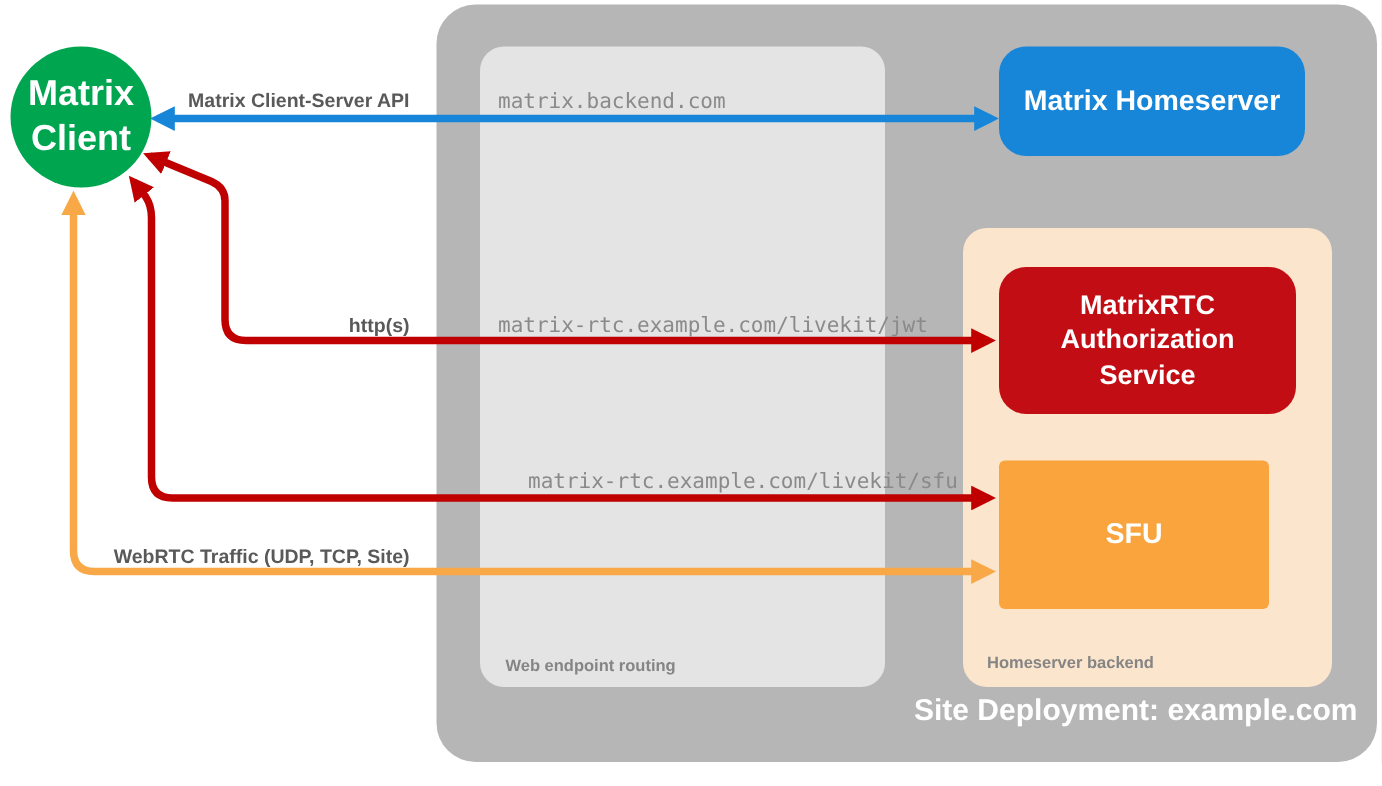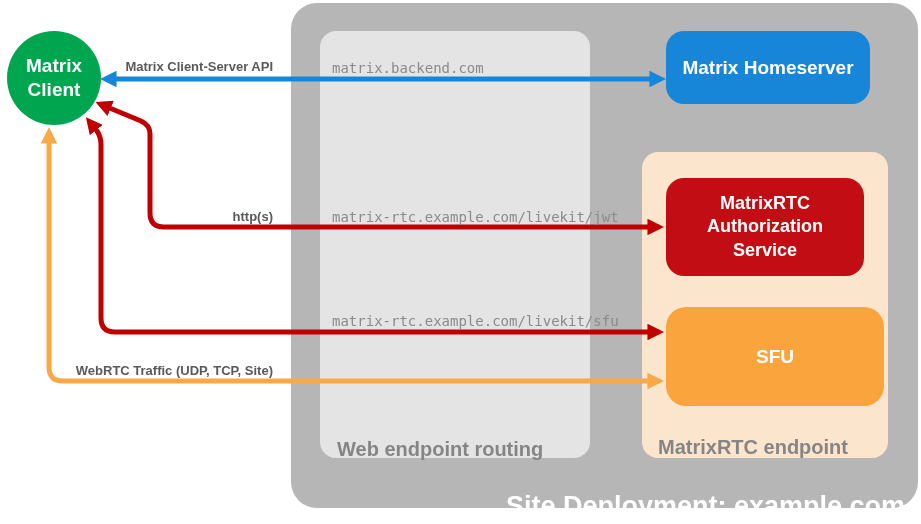--- a/index.html
+++ b/index.html
@@ -10,37 +10,37 @@
   .box{position:absolute;box-sizing:border-box;}
   .site{left:291px;top:3px;width:627px;height:505px;background:#b6b6b6;border-radius:26px;}
   .routing{left:320px;top:31px;width:270px;height:427px;background:#e5e4e4;border-radius:16px;}
   .backend{left:642px;top:152px;width:246px;height:306px;background:#fce5cd;border-radius:16px;}
   .node{
     position:absolute;display:flex;align-items:center;justify-content:center;
     color:#ffffff;font-weight:bold;text-align:center;box-sizing:border-box;
   }
   .homeserver{left:666px;top:31px;width:204px;height:73px;background:#1786d8;border-radius:18px;font-size:19px;}
   .auth{left:666px;top:178px;width:198px;height:98px;background:#c20d14;border-radius:18px;font-size:18px;line-height:1.28;padding:0 22px;}
-  .sfu{left:666px;top:307px;width:218px;height:99px;background:#f9a43d;border-radius:20px;font-size:19px;}
-  .client{left:7px;top:31px;width:94px;height:94px;background:#00a550;border-radius:50%;font-size:19px;line-height:1.25;padding:0 12px;}
+  .sfu{left:666px;top:307px;width:180px;height:99px;background:#f9a43d;border-radius:4px;font-size:19px;}
+  .client{left:7px;top:31px;width:94px;height:94px;background:#00a550;border-radius:50%;font-size:24px;line-height:1.25;padding:0 12px;}
   .url{
     position:absolute;left:332px;font-family:"DejaVu Sans Mono","Liberation Mono",monospace;
     font-size:14px;color:#8a8a8a;white-space:nowrap;
   }
-  .url.u1{top:60px;} .url.u2{top:209px;} .url.u3{top:313px;}
+  .url.u1{top:60px;} .url.u2{top:209px;} .url.u3{top:313px;margin-left:20px;}
   .edge-label{
     position:absolute;right:648px;font-size:13px;font-weight:bold;color:#595959;
     white-space:nowrap;text-align:right;
   }
   .el1{top:59px;} .el2{top:209px;} .el3{top:313px;} .el4{top:363px;}
-  .panel-label{position:absolute;font-size:20px;font-weight:bold;color:#858585;white-space:nowrap;}
+  .panel-label{position:absolute;font-size:11px;font-weight:bold;color:#858585;white-space:nowrap;}
   .pl-routing{left:337px;top:438px;}
   .pl-backend{left:658px;top:436px;}
   .site-label{
-    position:absolute;right:16px;top:491px;font-size:27px;font-weight:bold;color:#ffffff;white-space:nowrap;
+    position:absolute;right:16px;top:463px;font-size:20px;font-weight:bold;color:#ffffff;white-space:nowrap;
   }
   svg.arrows{position:absolute;left:0;top:0;pointer-events:none;}
 </style>
 </head>
 <body>
 
 <div class="canvas">
 
   <div class="box site"></div>
   <div class="box routing"></div>
@@ -88,16 +88,16 @@
 
   <div class="url u1">matrix.backend.com</div>
   <div class="url u2">matrix-rtc.example.com/livekit/jwt</div>
   <div class="url u3">matrix-rtc.example.com/livekit/sfu</div>
 
   <div class="edge-label el1">Matrix Client-Server API</div>
   <div class="edge-label el2">http(s)</div>
   <div class="edge-label el4">WebRTC Traffic (UDP, TCP, Site)</div>
 
   <div class="panel-label pl-routing">Web endpoint routing</div>
-  <div class="panel-label pl-backend">MatrixRTC endpoint</div>
+  <div class="panel-label pl-backend">Homeserver backend</div>
   <div class="site-label">Site Deployment: example.com</div>
 
 </div>
 
 </body></html>

